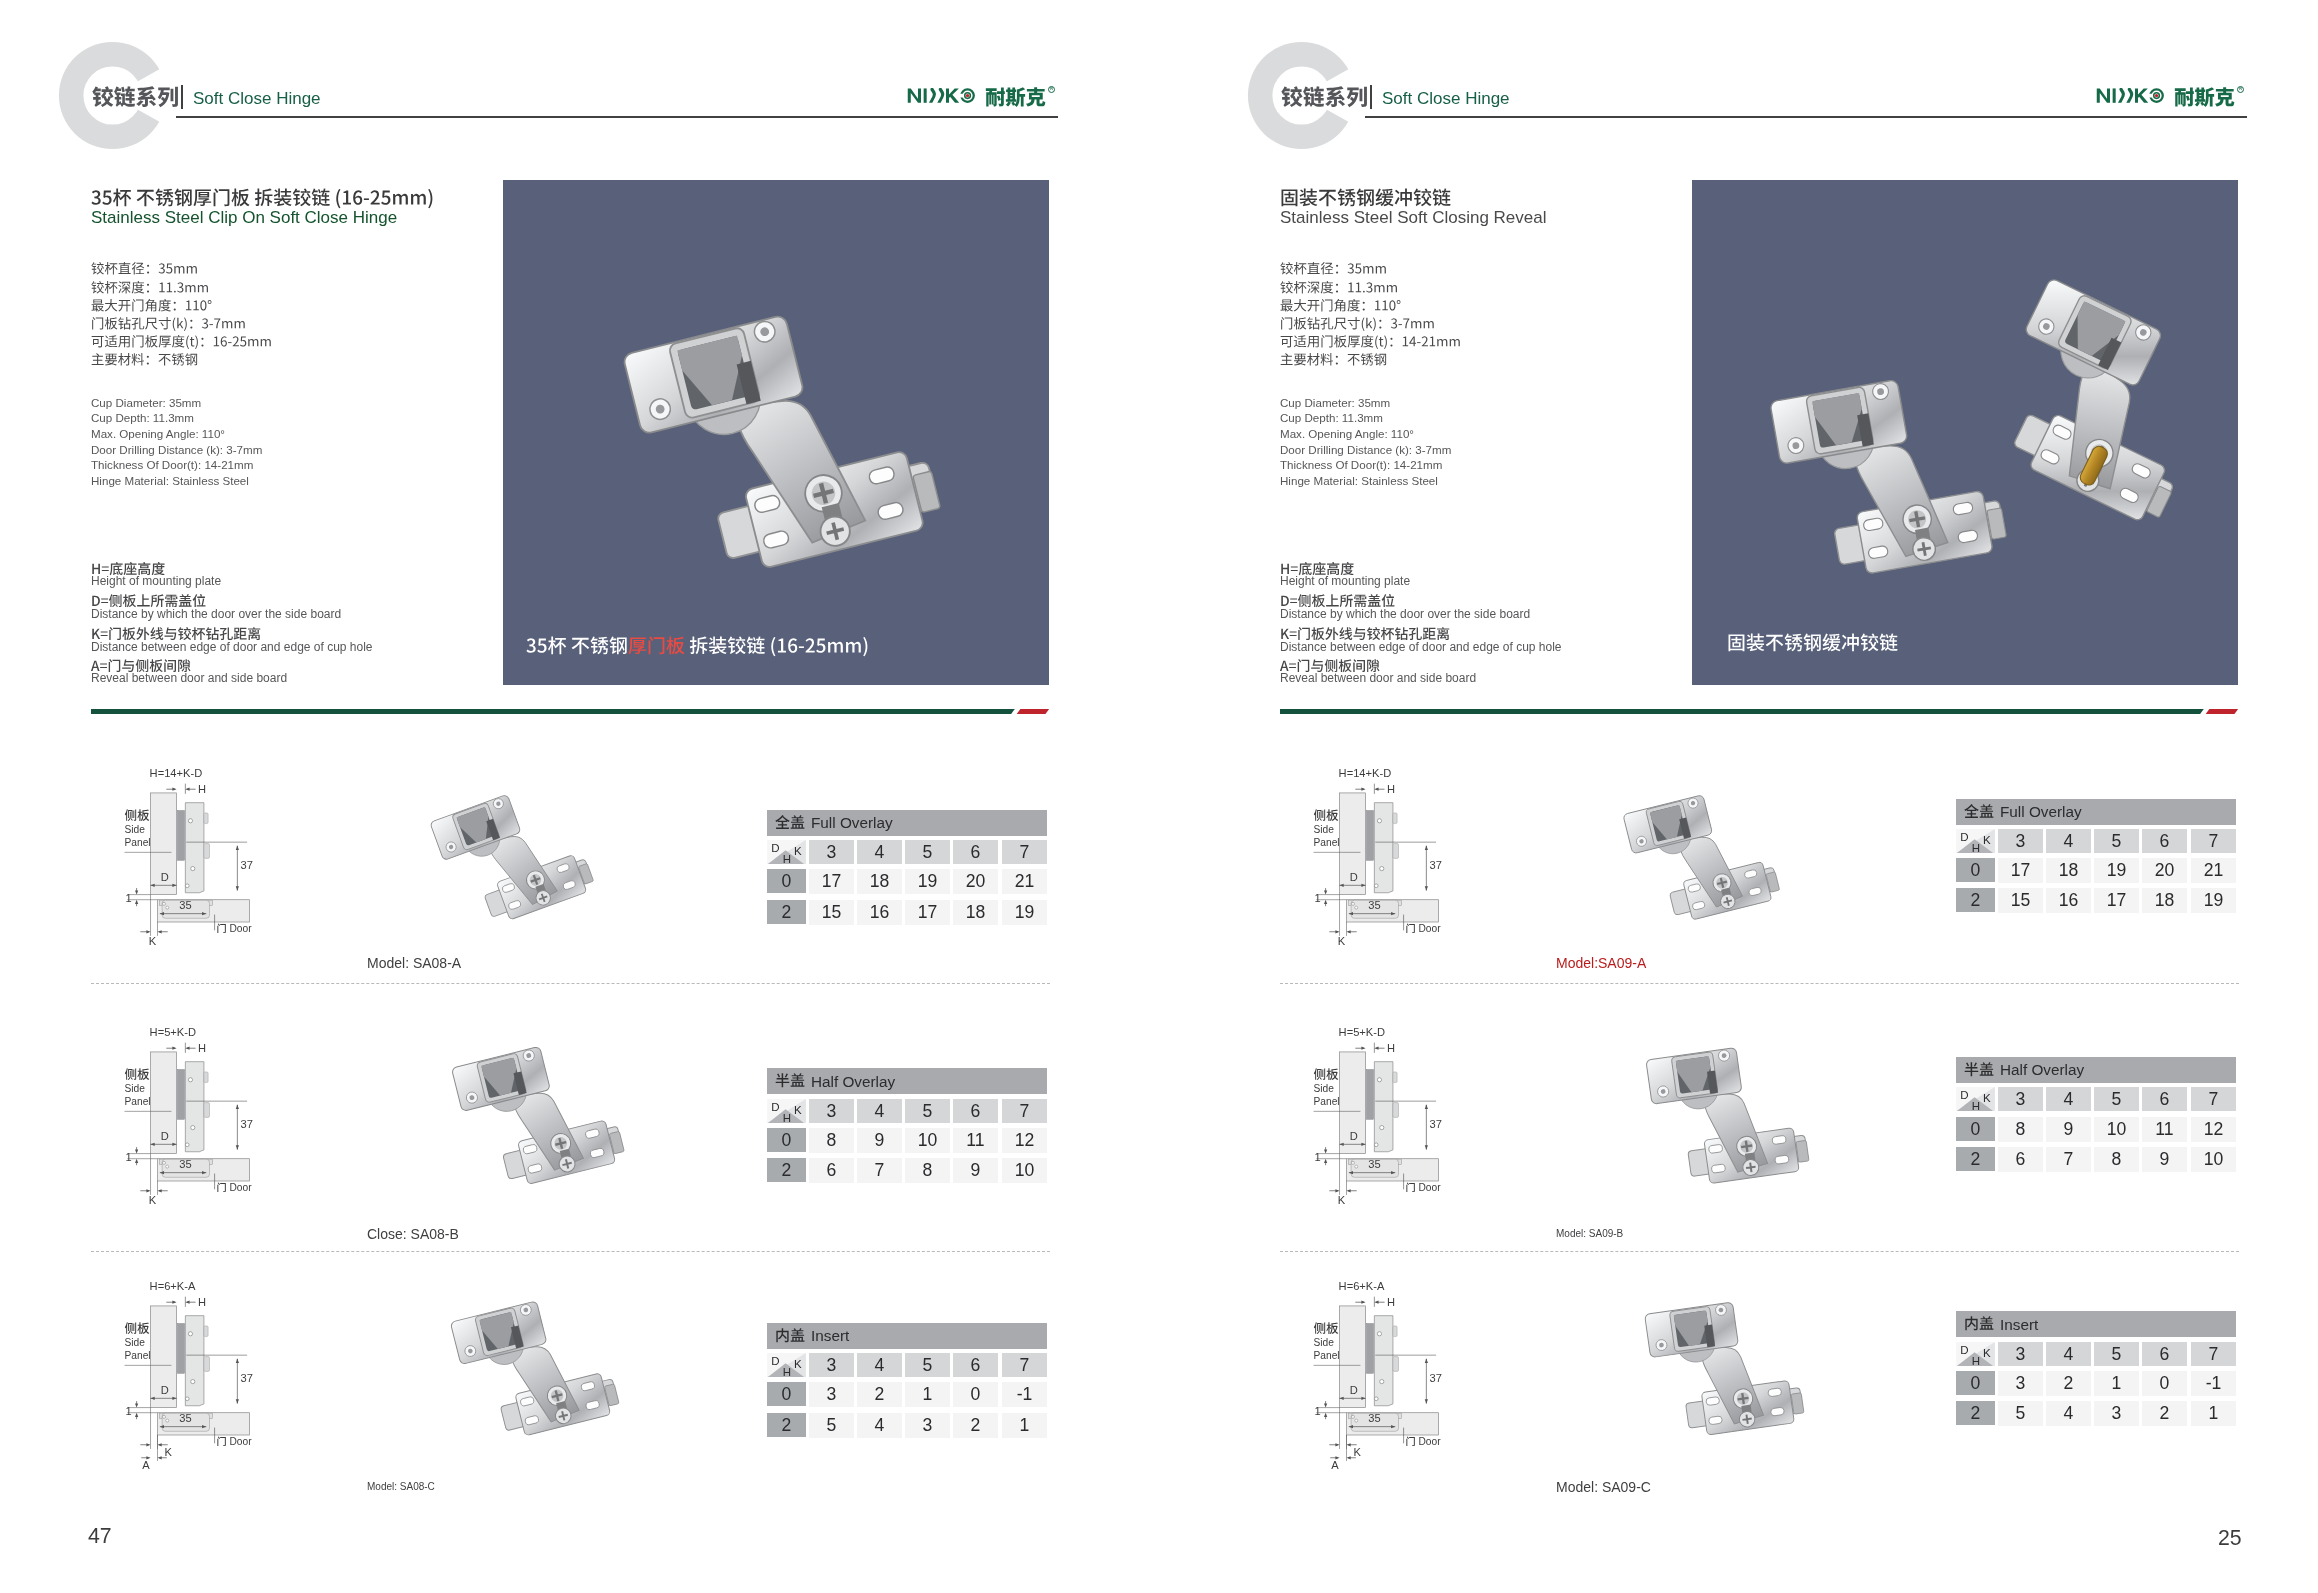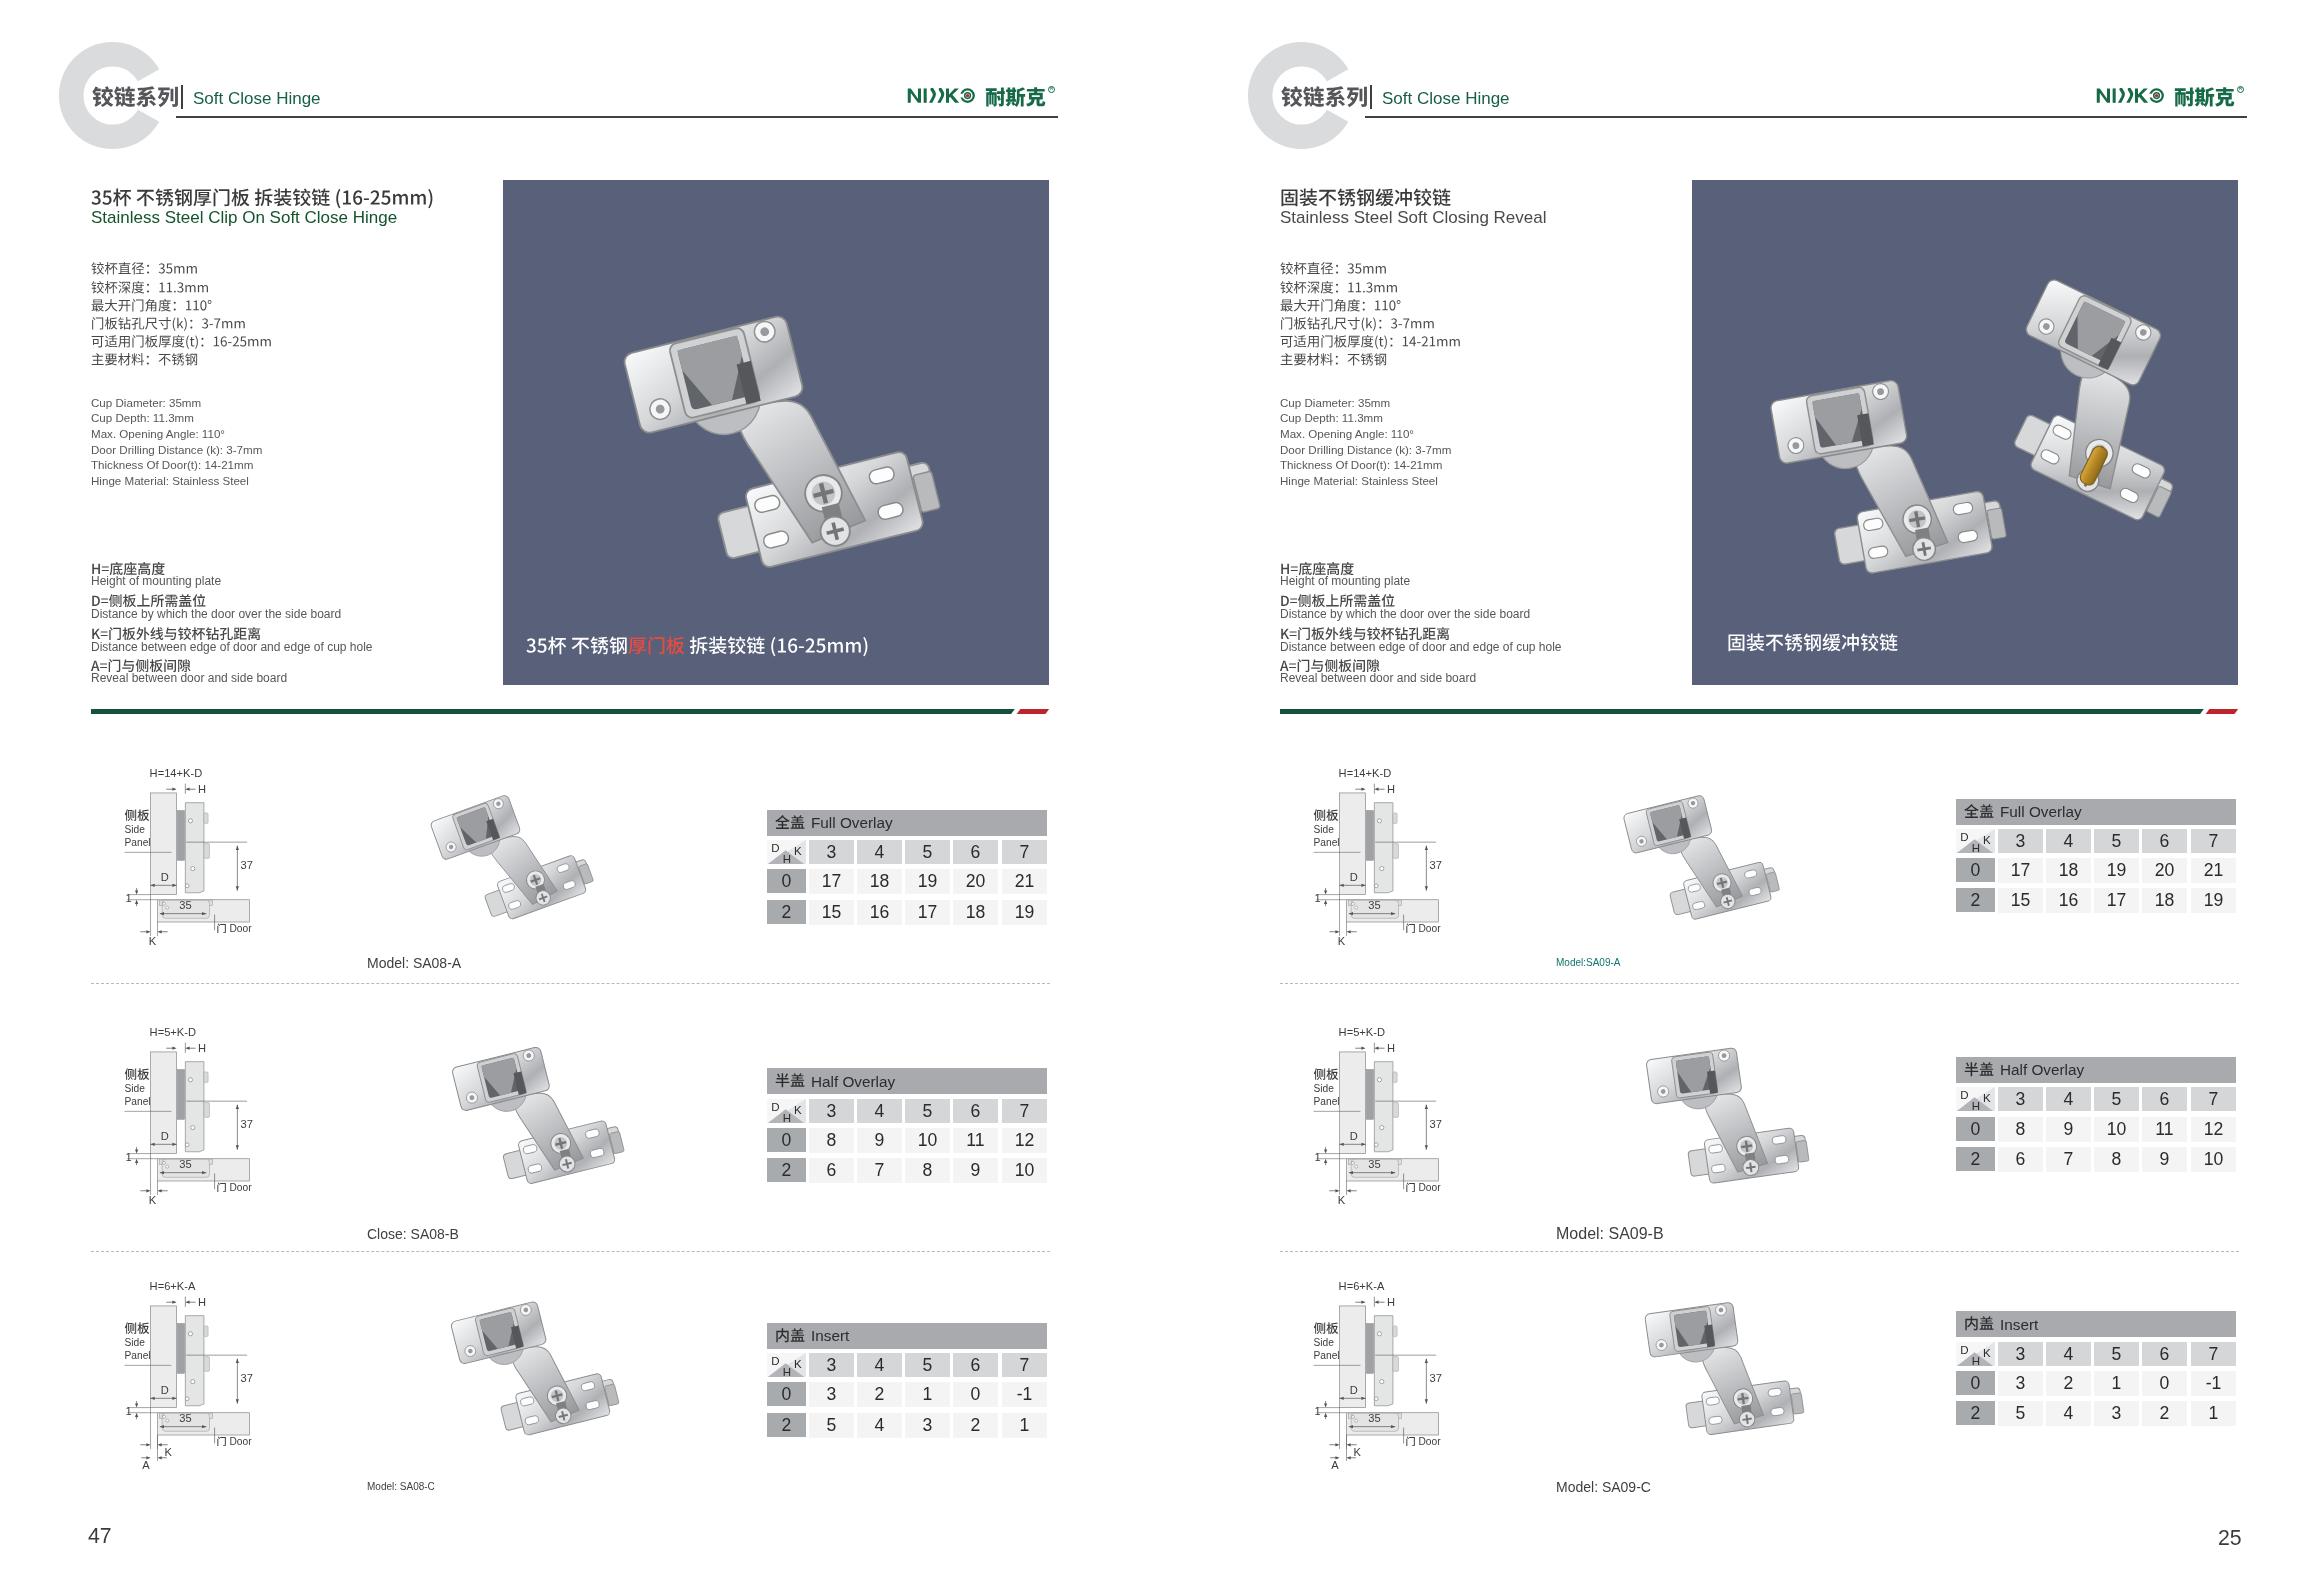--- a/index.html
+++ b/index.html
@@ -1273,21 +1273,21 @@
         <circle cx="30" cy="132" r="6" fill="#97999c"></circle>
 <circle cx="194" cy="64" r="14" fill="#f5f6f7" stroke="#8e8f91" stroke-width="2"></circle>
         <circle cx="194" cy="64" r="6" fill="#97999c"></circle>
 <rect x="62" y="50" width="104" height="104" rx="10" fill="#cfd1d3" stroke="#8e8f91" stroke-width="2.5"></rect>
 <rect x="72" y="60" width="84" height="84" rx="6" fill="#616468"></rect>
 <path d="M72 60 h84 v28 l-28 56 h-28 l-28-56 z" fill="#9b9da0"></path>
 <rect x="146" y="98" width="20" height="56" fill="#55575a"></rect>
 </g>
 </g>
   </svg>
-<div style="position:absolute;left:1556px;top:956px;font-size:10px;line-height:14px;color:#0f766e;font-weight:400;white-space:pre">Model:SA09-A</div>
+<div style="position:absolute;left:1556px;top:956px;font-size:14px;line-height:14px;color:#b91c1c;font-weight:400;white-space:pre">Model:SA09-A</div>
 <div style="position:absolute;left:1956px;top:799px;width:280px;height:25.5px;background:#a8aaad"></div>
 <svg style="position:absolute;left:1963px;top:803px" width="32" height="17.6" viewBox="0 0 70 38">
     <g transform="translate(2,30.4) scale(0.03300,-0.03300)">
       <use href="#g500_5168" x="0" fill="#2c2c2e"></use>
       <use href="#g500_76d6" x="1000" fill="#2c2c2e"></use>
     </g>
   </svg>
 <div style="position:absolute;left:2000px;top:804px;font-size:15.3px;line-height:15.3px;color:#2c2c2e;font-weight:500;white-space:pre">Full Overlay</div>
 <svg style="position:absolute;left:1956px;top:829px" width="39" height="24" viewBox="0 0 84 52">
 <rect width="84" height="52" fill="#f6f6f7"></rect>
@@ -1411,21 +1411,21 @@
         <circle cx="30" cy="132" r="6" fill="#97999c"></circle>
 <circle cx="194" cy="64" r="14" fill="#f5f6f7" stroke="#8e8f91" stroke-width="2"></circle>
         <circle cx="194" cy="64" r="6" fill="#97999c"></circle>
 <rect x="62" y="50" width="104" height="104" rx="10" fill="#cfd1d3" stroke="#8e8f91" stroke-width="2.5"></rect>
 <rect x="72" y="60" width="84" height="84" rx="6" fill="#616468"></rect>
 <path d="M72 60 h84 v28 l-28 56 h-28 l-28-56 z" fill="#9b9da0"></path>
 <rect x="146" y="98" width="20" height="56" fill="#55575a"></rect>
 </g>
 </g>
   </svg>
-<div style="position:absolute;left:1556px;top:1227px;font-size:16px;line-height:14px;color:#3f3f42;font-weight:400;white-space:pre">Model: SA09-B</div>
+<div style="position:absolute;left:1556px;top:1227px;font-size:10px;line-height:14px;color:#3f3f42;font-weight:400;white-space:pre">Model: SA09-B</div>
 <div style="position:absolute;left:1956px;top:1057px;width:280px;height:25.5px;background:#a8aaad"></div>
 <svg style="position:absolute;left:1963px;top:1061px" width="32" height="17.6" viewBox="0 0 70 38">
     <g transform="translate(2,30.4) scale(0.03300,-0.03300)">
       <use href="#g500_534a" x="0" fill="#2c2c2e"></use>
       <use href="#g500_76d6" x="1000" fill="#2c2c2e"></use>
     </g>
   </svg>
 <div style="position:absolute;left:2000px;top:1062px;font-size:15.3px;line-height:15.3px;color:#2c2c2e;font-weight:500;white-space:pre">Half Overlay</div>
 <svg style="position:absolute;left:1956px;top:1087px" width="39" height="24" viewBox="0 0 84 52">
 <rect width="84" height="52" fill="#f6f6f7"></rect>

